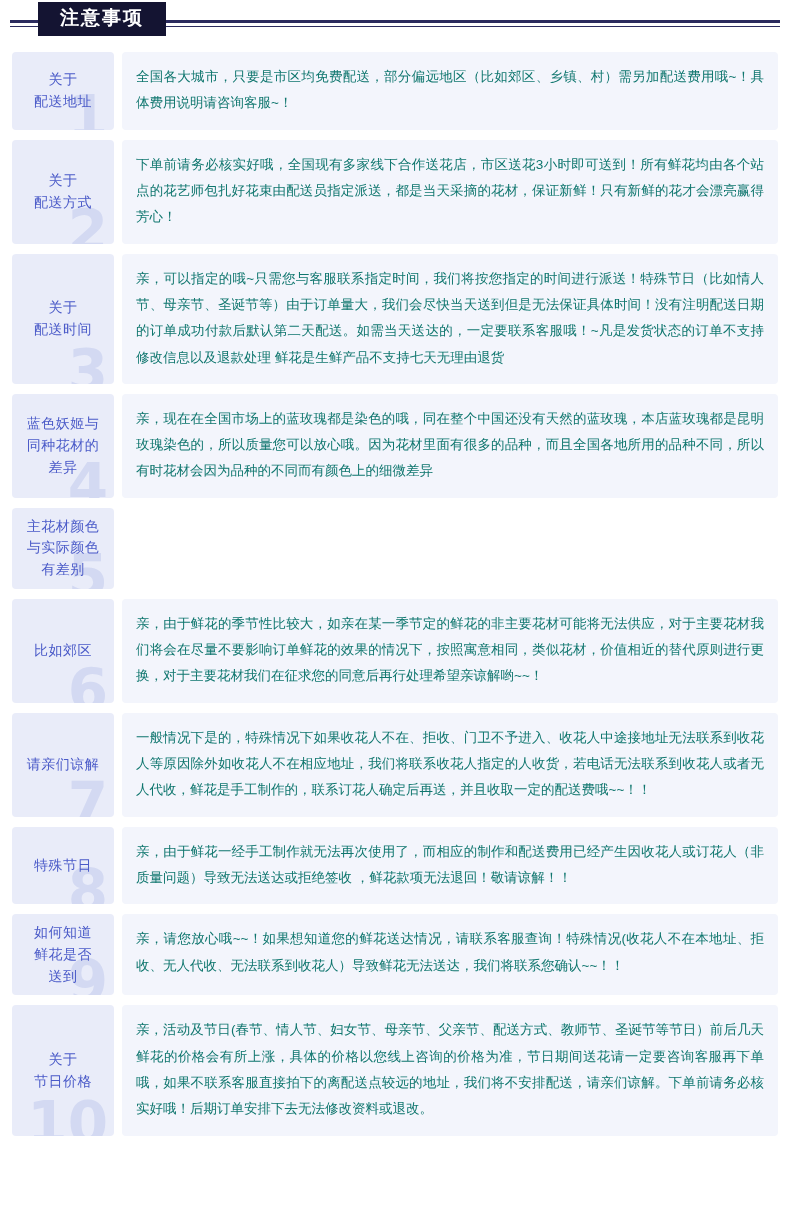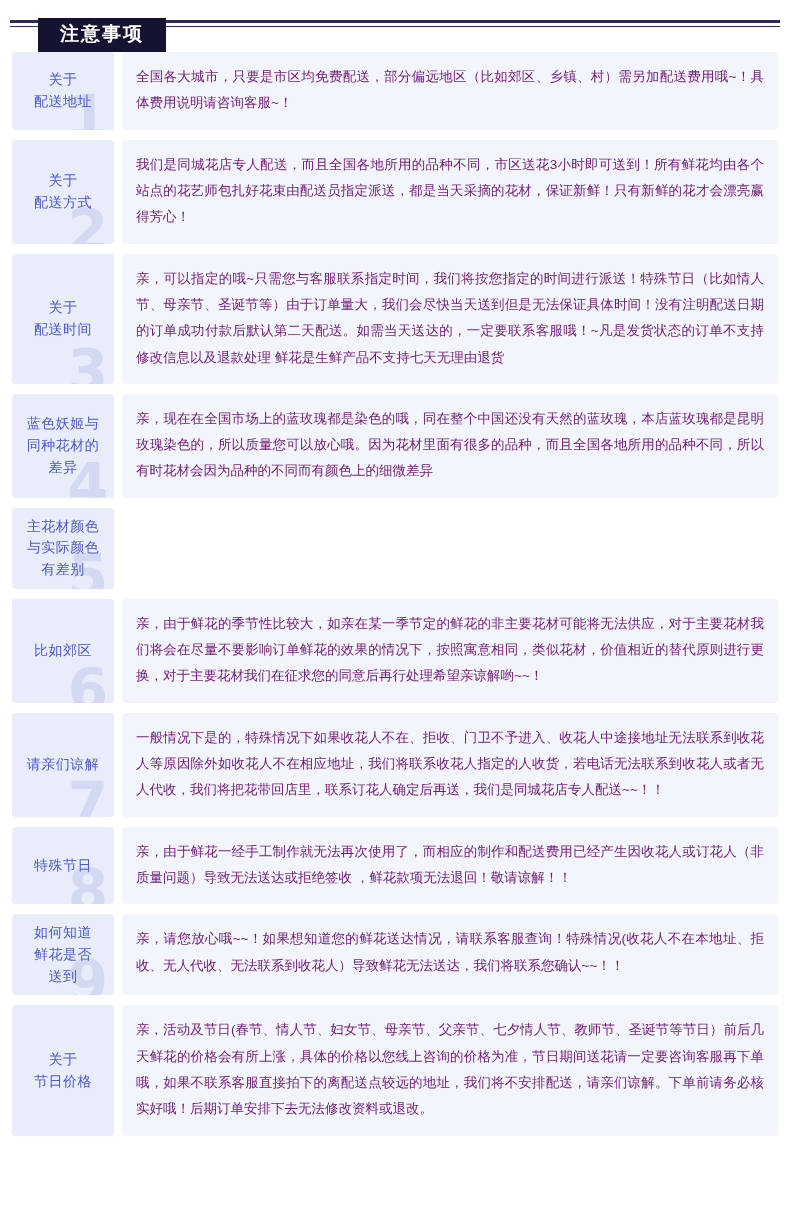--- a/index.html
+++ b/index.html
@@ -39,21 +39,21 @@
     position: absolute;
     left: 0;
     right: 0;
     top: 26px;
     height: 1px;
     background: #2b2b5e;
   }
   .header-title {
     position: absolute;
     left: 28px;
-    top: 18px;
+    top: 2px;
     background: #141432;
     color: #ffffff;
     font-size: 19px;
     font-weight: bold;
     letter-spacing: 2px;
     padding: 6px 22px 7px 22px;
     line-height: 1.1;
   }
 
   
@@ -100,21 +100,21 @@
   }
   .content {
     flex: 1;
     background: #f3f5fc;
     border-radius: 4px;
     margin-left: 8px;
     padding: 12px 14px 13px 14px;
     box-sizing: border-box;
     font-size: 13.5px;
     line-height: 1.95;
-    color: #701a75;
+    color: #0f766e;
     text-align: justify;
   }
 </style>
 </head>
 <body>
 
 <div id="page">
 
   <div class="header">
     <div class="header-rule"></div>
@@ -128,21 +128,21 @@
           <div class="badge-num">1</div>
           <div class="badge-label">关于<br>配送地址</div>
         </div>
         <div class="content">全国各大城市，只要是市区均免费配送，部分偏远地区（比如郊区、乡镇、村）需另加配送费用哦~！具体费用说明请咨询客服~！</div>
       </div>
       <div class="row">
         <div class="badge">
           <div class="badge-num">2</div>
           <div class="badge-label">关于<br>配送方式</div>
         </div>
-        <div class="content">我们是同城花店专人配送，而且全国各地所用的品种不同，市区送花3小时即可送到！所有鲜花均由各个站点的花艺师包扎好花束由配送员指定派送，都是当天采摘的花材，保证新鲜！只有新鲜的花才会漂亮赢得芳心！</div>
+        <div class="content">下单前请务必核实好哦，全国现有多家线下合作送花店，市区送花3小时即可送到！所有鲜花均由各个站点的花艺师包扎好花束由配送员指定派送，都是当天采摘的花材，保证新鲜！只有新鲜的花才会漂亮赢得芳心！</div>
       </div>
       <div class="row">
         <div class="badge">
           <div class="badge-num">3</div>
           <div class="badge-label">关于<br>配送时间</div>
         </div>
         <div class="content">亲，可以指定的哦~只需您与客服联系指定时间，我们将按您指定的时间进行派送！特殊节日（比如情人节、母亲节、圣诞节等）由于订单量大，我们会尽快当天送到但是无法保证具体时间！没有注明配送日期的订单成功付款后默认第二天配送。如需当天送达的，一定要联系客服哦！~凡是发货状态的订单不支持修改信息以及退款处理 鲜花是生鲜产品不支持七天无理由退货</div>
       </div>
       <div class="row">
         <div class="badge">
@@ -162,37 +162,38 @@
           <div class="badge-num">6</div>
           <div class="badge-label">比如郊区</div>
         </div>
         <div class="content">亲，由于鲜花的季节性比较大，如亲在某一季节定的鲜花的非主要花材可能将无法供应，对于主要花材我们将会在尽量不要影响订单鲜花的效果的情况下，按照寓意相同，类似花材，价值相近的替代原则进行更换，对于主要花材我们在征求您的同意后再行处理希望亲谅解哟~~！</div>
       </div>
       <div class="row">
         <div class="badge">
           <div class="badge-num">7</div>
           <div class="badge-label">请亲们谅解</div>
         </div>
-        <div class="content">一般情况下是的，特殊情况下如果收花人不在、拒收、门卫不予进入、收花人中途接地址无法联系到收花人等原因除外如收花人不在相应地址，我们将联系收花人指定的人收货，若电话无法联系到收花人或者无人代收，我们将把花带回店里，联系订花人确定后再送，我们是同城花店专人配送~~！！</div>
+        <div class="content">一般情况下是的，特殊情况下如果收花人不在、拒收、门卫不予进入、收花人中途接地址无法联系到收花人等原因除外如收花人不在相应地址，我们将联系收花人指定的人收货，若电话无法联系到收花人或者无人代收，鲜花是手工制作的，联系订花人确定后再送，并且收取一定的配送费哦~~！！</div>
       </div>
       <div class="row">
         <div class="badge">
           <div class="badge-num">8</div>
           <div class="badge-label">特殊节日</div>
         </div>
         <div class="content">亲，由于鲜花一经手工制作就无法再次使用了，而相应的制作和配送费用已经产生因收花人或订花人（非质量问题）导致无法送达或拒绝签收 ，鲜花款项无法退回！敬请谅解！！</div>
       </div>
       <div class="row">
         <div class="badge">
           <div class="badge-num">9</div>
           <div class="badge-label">如何知道<br>鲜花是否<br>送到</div>
         </div>
         <div class="content">亲，请您放心哦~~！如果想知道您的鲜花送达情况，请联系客服查询！特殊情况(收花人不在本地址、拒收、无人代收、无法联系到收花人）导致鲜花无法送达，我们将联系您确认~~！！</div>
       </div>
       <div class="row">
         <div class="badge">
+          <div class="badge-num">10</div>
           <div class="badge-label">关于<br>节日价格</div>
         </div>
-        <div class="content">亲，活动及节日(春节、情人节、妇女节、母亲节、父亲节、七夕情人节、教师节、圣诞节等节日）前后几天鲜花的价格会有所上涨，具体的价格以您线上咨询的价格为准，节日期间送花请一定要咨询客服再下单哦，如果不联系客服直接拍下的离配送点较远的地址，我们将不安排配送，请亲们谅解。下单前请务必核实好哦！后期订单安排下去无法修改资料或退改。</div>
+        <div class="content">亲，活动及节日(春节、情人节、妇女节、母亲节、父亲节、配送方式、教师节、圣诞节等节日）前后几天鲜花的价格会有所上涨，具体的价格以您线上咨询的价格为准，节日期间送花请一定要咨询客服再下单哦，如果不联系客服直接拍下的离配送点较远的地址，我们将不安排配送，请亲们谅解。下单前请务必核实好哦！后期订单安排下去无法修改资料或退改。</div>
       </div>
     </div>
 
 </div>
 
 </body></html>

